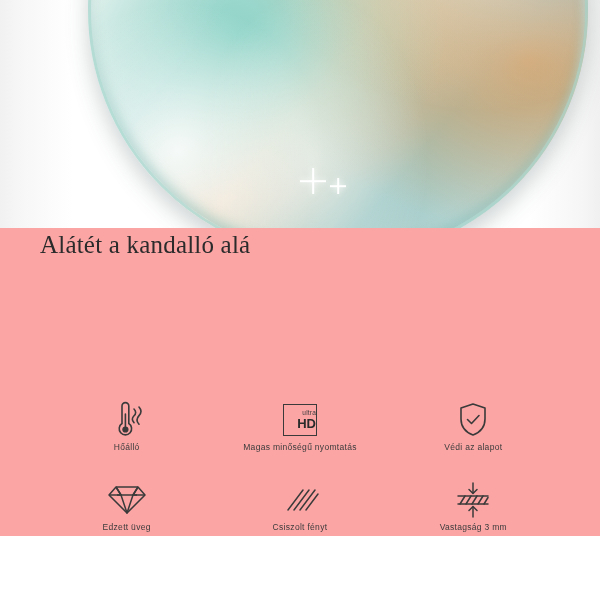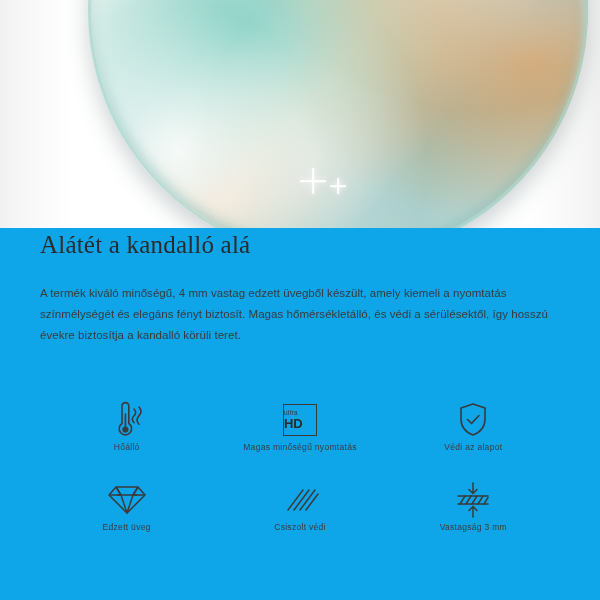--- a/index.html
+++ b/index.html
@@ -4,22 +4,22 @@
 <style>
   * { box-sizing: border-box; margin: 0; padding: 0; }
   html, body {
     width: 600px; height: 600px;
     background: #ffffff;
     font-family: "Liberation Sans", sans-serif;
     overflow: hidden;
   }
   .page {
     position: relative;
-    width: 600px; height: 600px;
-    background: #0ea5e9;
+    width: 600px; height: 536px;
+    background: #fca5a5;
   }
 
   
   .hero {
     position: relative;
     width: 600px;
     height: 228px;
     overflow: hidden;
     background: #ffffff;
   }
@@ -133,21 +133,21 @@
   .feature-label {
     font-size: 8.5px;
     color: #3b3b3b;
     letter-spacing: 0.3px;
     text-align: center;
   }
   .ultrahd {
     width: 34px; height: 32px;
     border: 1.6px solid #3a3a3a;
     display: flex; flex-direction: column;
-    align-items: flex-start; justify-content: center;
+    align-items: flex-end; justify-content: center;
     line-height: 1;
   }
   .ultrahd .u1 { font-size: 6.5px; letter-spacing: .2px; color:#3a3a3a; }
   .ultrahd .u2 { font-size: 13px; font-weight: bold; color:#2b2b2b; margin-top: 1px;}
 </style>
 </head>
 <body>
 
 <div class="page">
 
@@ -156,21 +156,20 @@
     <div class="glass-round"></div>
     <div class="glass-edge"></div>
     <div class="sparkle sp1"></div>
     <div class="sparkle sp2"></div>
   </div>
 
   <div class="content">
     <h1 class="headline">
       <span class="l1">Alátét a kandalló alá</span>
     </h1>
-    <p class="paragraph">A termék kiváló minőségű, 4 mm vastag edzett üvegből készült, amely kiemeli a nyomtatás színmélységét és elegáns fényt biztosít. Magas hőmérsékletálló, és védi a sérülésektől, így hosszú évekre biztosítja a kandalló körüli teret.</p>
   </div>
 
   <div class="features">
 
     <div class="feature">
       <div class="feature-icon">
         <svg width="34" height="40" viewBox="0 0 34 40" fill="none" stroke="#3a3a3a" stroke-width="1.6" stroke-linecap="round">
           <path d="M12 6a3.4 3.4 0 0 1 6.8 0v17.5a6.2 6.2 0 1 1-6.8 0z"></path>
           <circle cx="15.4" cy="29.5" r="3.1" fill="#3a3a3a" stroke="none"></circle>
           <line x1="15.4" y1="14" x2="15.4" y2="27"></line>
@@ -217,21 +216,21 @@
 
     <div class="feature">
       <div class="feature-icon">
         <svg width="38" height="34" viewBox="0 0 38 34" fill="none" stroke="#3a3a3a" stroke-width="1.5" stroke-linecap="round">
           <path d="M7 27L22 7"></path>
           <path d="M13 27L28 7"></path>
           <path d="M19 27L34 7"></path>
           <path d="M25 27L37 11"></path>
         </svg>
       </div>
-      <div class="feature-label">Csiszolt védi</div>
+      <div class="feature-label">Csiszolt fényt</div>
     </div>
 
     <div class="feature">
       <div class="feature-icon">
         <svg width="40" height="40" viewBox="0 0 40 40" fill="none" stroke="#3a3a3a" stroke-width="1.5" stroke-linecap="round">
           <line x1="20" y1="3" x2="20" y2="13"></line>
           <path d="M16 9.5l4 4 4-4"></path>
           <line x1="5" y1="16" x2="35" y2="16"></line>
           <line x1="5" y1="24" x2="35" y2="24"></line>
           <path d="M7 24l5-8M13 24l5-8M19 24l5-8M25 24l5-8M31 24l4-6.5"></path>

